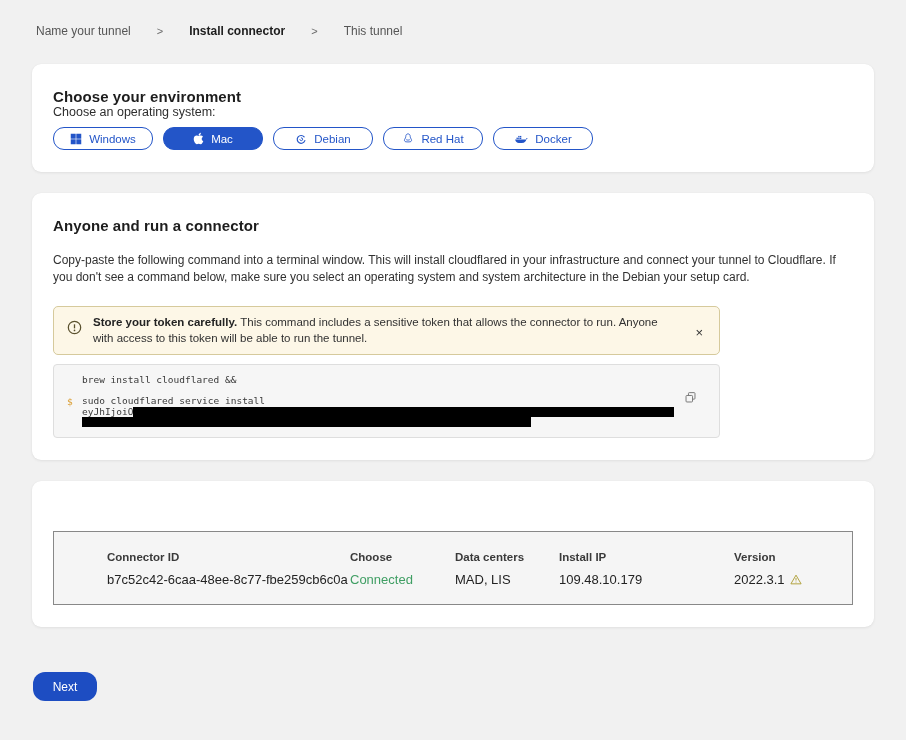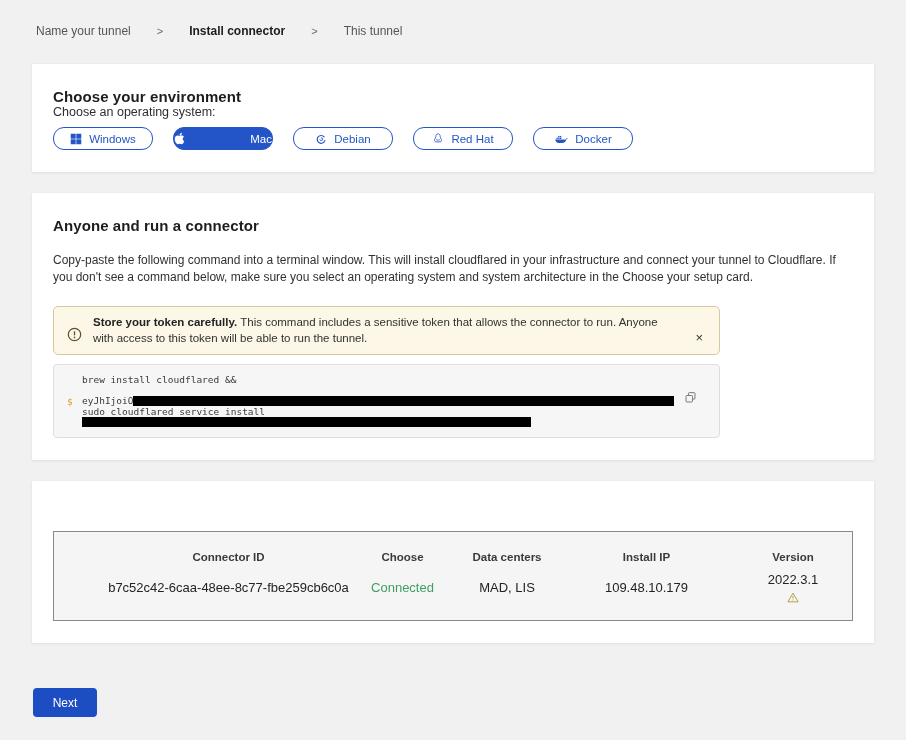--- a/index.html
+++ b/index.html
@@ -22,48 +22,48 @@
   }
   .page{padding:24px 32px 20px;}
   
   .breadcrumb{display:flex;align-items:center;gap:26px;font-size:12px;color:#565656;margin-bottom:26px;padding-left:4px;}
   .crumb{cursor:default;}
   .crumb.active{font-weight:bold;color:#1d1d1d;}
   .sep{color:#6b6b6b;font-size:11px;}
   
   .card{
     background:#fff;
-    border-radius:0;
+    border-radius:9px;
     box-shadow:0 1px 3px rgba(0,0,0,.07), 0 0 1px rgba(0,0,0,.06);
     padding:24px 21px 22px;
     margin-bottom:21px;
   }
   .card h2{font-size:15px;font-weight:bold;color:#1d1d1d;letter-spacing:.1px;}
   
   .os-label{font-size:12.5px;color:#2e2e2e;margin-bottom:8px;}
-  .os-buttons{display:flex;gap:20px;}
+  .os-buttons{display:flex;gap:10px;}
   .os-btn{
     width:100px;height:23px;
     display:flex;align-items:center;justify-content:center;gap:7px;
     background:#fff;color:var(--accent);
     border:1px solid var(--accent);border-radius:11px;
     font-family:"Liberation Sans",sans-serif;font-size:11.5px;
     cursor:pointer;
   }
-  .os-btn.selected{background:var(--accent);color:#fff;border-color:var(--accent);justify-content:space-between;}
+  .os-btn.selected{background:var(--accent);color:#fff;border-color:var(--accent);}
   .os-icon{display:inline-flex;align-items:center;}
   .os-icon svg{display:block;}
   
   .desc{font-size:12px;line-height:17px;color:#313131;margin-top:18px;max-width:810px;}
   .banner{
     width:667px;min-height:46px;
     background:var(--warning-banner-bg);
     border:1px solid var(--warning-border);
     border-radius:5px;
-    display:flex;align-items:flex-end;
+    display:flex;align-items:flex-start;
     padding:8px 12px 8px 13px;
     margin-top:20px;
     color:#313131;
   }
   .banner-icon{color:var(--warning-icon);margin-top:5px;margin-right:11px;flex:none;}
   .banner-text{font-size:11.5px;line-height:15.5px;flex:1;padding-right:14px;}
   .banner-text strong{color:#232323;}
   .banner-close{
     background:none;border:none;font-size:13px;color:#333;cursor:pointer;
     line-height:1;padding:2px 4px;margin-top:9px;font-family:"Liberation Sans",sans-serif;
@@ -90,32 +90,32 @@
     background:none;border:none;cursor:pointer;color:#777;padding:0;
   }
   
   .table-box{
     width:800px;
     background:#f5f5f5;
     border:1px solid #888;
     margin-top:26px;
     padding:19px 0 17px 53px;
   }
-  .t-row{display:grid;grid-template-columns:243px 105px 104px 175px 1fr;align-items:center;text-align:center;}
+  .t-row{display:grid;grid-template-columns:243px 105px 104px 175px 1fr;align-items:center;}
   .t-head{font-size:11.5px;font-weight:bold;color:#3a3a3a;margin-bottom:9px;}
   .t-data{font-size:13px;color:#232323;}
   .status-connected{color:var(--connected-green);}
-  .version-cell{display:flex;align-items:center;gap:5px;flex-direction:column;}
+  .version-cell{display:flex;align-items:center;gap:5px;}
   .warn-tri{color:#ab9b2e;display:inline-flex;}
   
   .next-btn{
     margin-top:24px;margin-left:1px;
     width:64px;height:29px;
     background:var(--next-blue);color:#fff;
-    border:none;border-radius:4px;
+    border:none;border-radius:12px;
     font-family:"Liberation Sans",sans-serif;font-size:12px;
     cursor:pointer;
   }
 </style>
 </head>
 <body>
 
 <div class="page">
 
   <nav class="breadcrumb">
@@ -191,40 +191,40 @@
         </span>
         <span>Docker</span>
       </button>
 
     </div>
   </section>
 
   
   <section class="card">
     <h2>Anyone and run a connector</h2>
-    <p class="desc">Copy-paste the following command into a terminal window. This will install cloudflared in your infrastructure and connect your tunnel to Cloudflare. If you don't see a command below, make sure you select an operating system and system architecture in the Choose your setup card.</p>
+    <p class="desc">Copy-paste the following command into a terminal window. This will install cloudflared in your infrastructure and connect your tunnel to Cloudflare. If you don't see a command below, make sure you select an operating system and system architecture in the Debian your setup card.</p>
 
     <div class="banner">
       <span class="banner-icon">
         <svg width="15" height="15" viewBox="0 0 16 16" fill="none">
             <circle cx="8" cy="8" r="6.6" stroke="currentColor" stroke-width="1.3"></circle>
             <line x1="8" y1="4.6" x2="8" y2="8.9" stroke="currentColor" stroke-width="1.4"></line>
             <circle cx="8" cy="11.1" r="0.9" fill="currentColor"></circle>
           </svg>
       </span>
       <p class="banner-text"><strong>Store your token carefully.</strong> <span>This command includes a sensitive token that allows the connector to run. Anyone with access to this token will be able to run the tunnel.</span></p>
       <button class="banner-close">×</button>
     </div>
 
     <div class="code">
       <span class="prompt">$</span>
       <div class="cl">brew install cloudflared &amp;&amp;</div>
       <div class="cl"></div>
+      <div class="cl">sudo cloudflared service install</div>
       <div class="cl"><span>eyJhIjoiO</span><span class="bar" style="width:541px"></span></div>
-      <div class="cl">sudo cloudflared service install</div>
       <div class="cl"><span class="bar" style="width:449px"></span></div>
       <button class="copy-btn">
         <svg width="13" height="13" viewBox="0 0 16 16" fill="none" stroke="currentColor" stroke-width="1.2">
             <rect x="5.5" y="2" width="8" height="8" rx="1"></rect>
             <rect x="2.5" y="5.5" width="8" height="8" rx="1" fill="#f6f6f6"></rect>
           </svg>
       </button>
     </div>
   </section>
 

